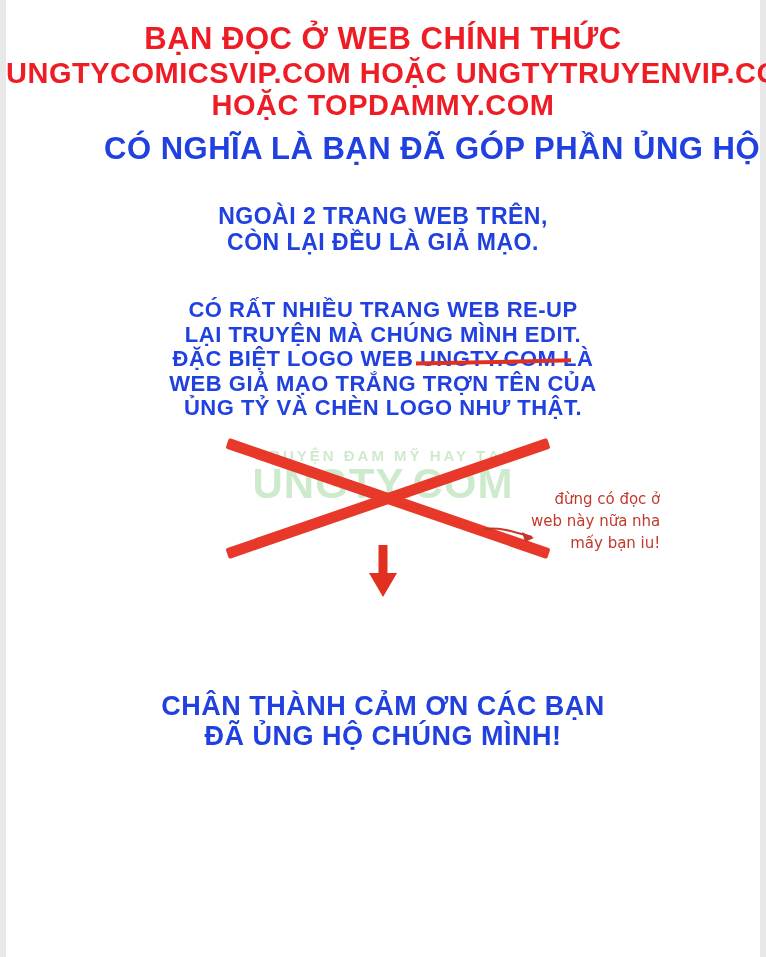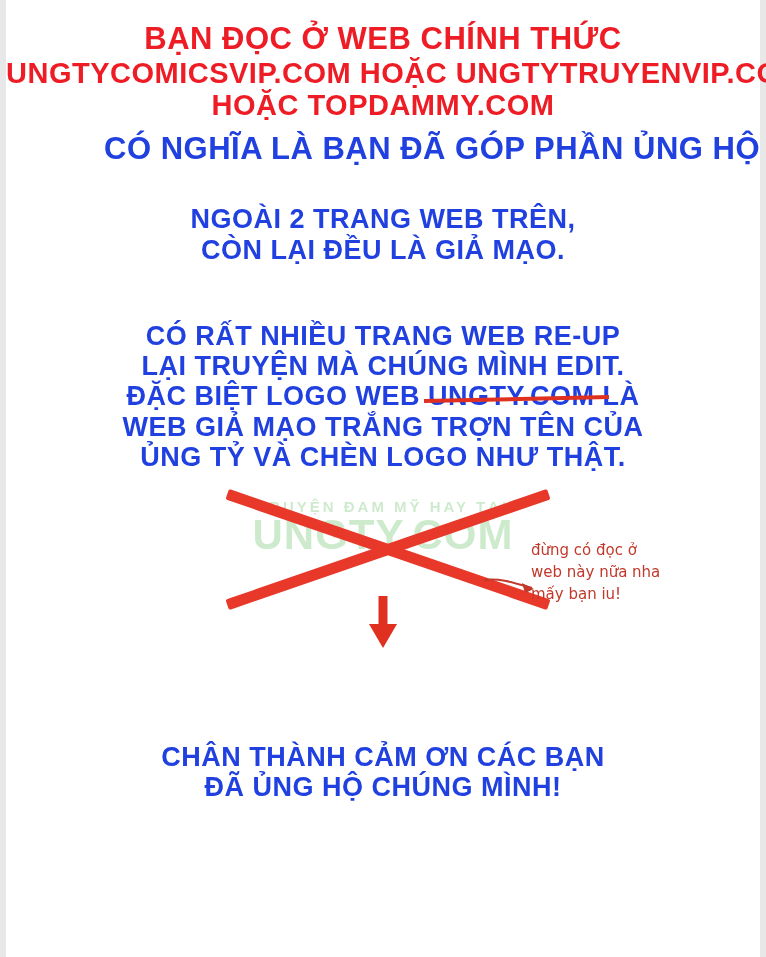--- a/index.html
+++ b/index.html
@@ -53,26 +53,26 @@
     text-align: right;
   }
 
   
   .para {
     color: #2040e0;
     font-weight: 700;
     letter-spacing: 0.5px;
   }
   .para-1 {
-    font-size: 27px;
+    font-size: 23px;
     margin-top: 38px;
   }
   .para-2 {
-    font-size: 27px;
-    margin-top: 56px;
+    font-size: 22px;
+    margin-top: 42px;
   }
   .strike-word {
     position: relative;
     display: inline-block;
     color: #2040e0;
   }
   .strike-word::after {
     content: "";
     position: absolute;
     left: -4px;
@@ -137,21 +137,21 @@
     top: 108px;
     transform: translateX(-50%);
   }
   .note-red {
     position: absolute;
     left: 525px;
     top: 52px;
     color: #c2392b;
     font-size: 15px;
     line-height: 1.45;
-    text-align: left;
+    text-align: right;
     font-family: "DejaVu Sans", sans-serif;
   }
   .note-arrow {
     position: absolute;
     left: 478px;
     top: 86px;
   }
 
   .logo-pha-ke {
     position: absolute;

